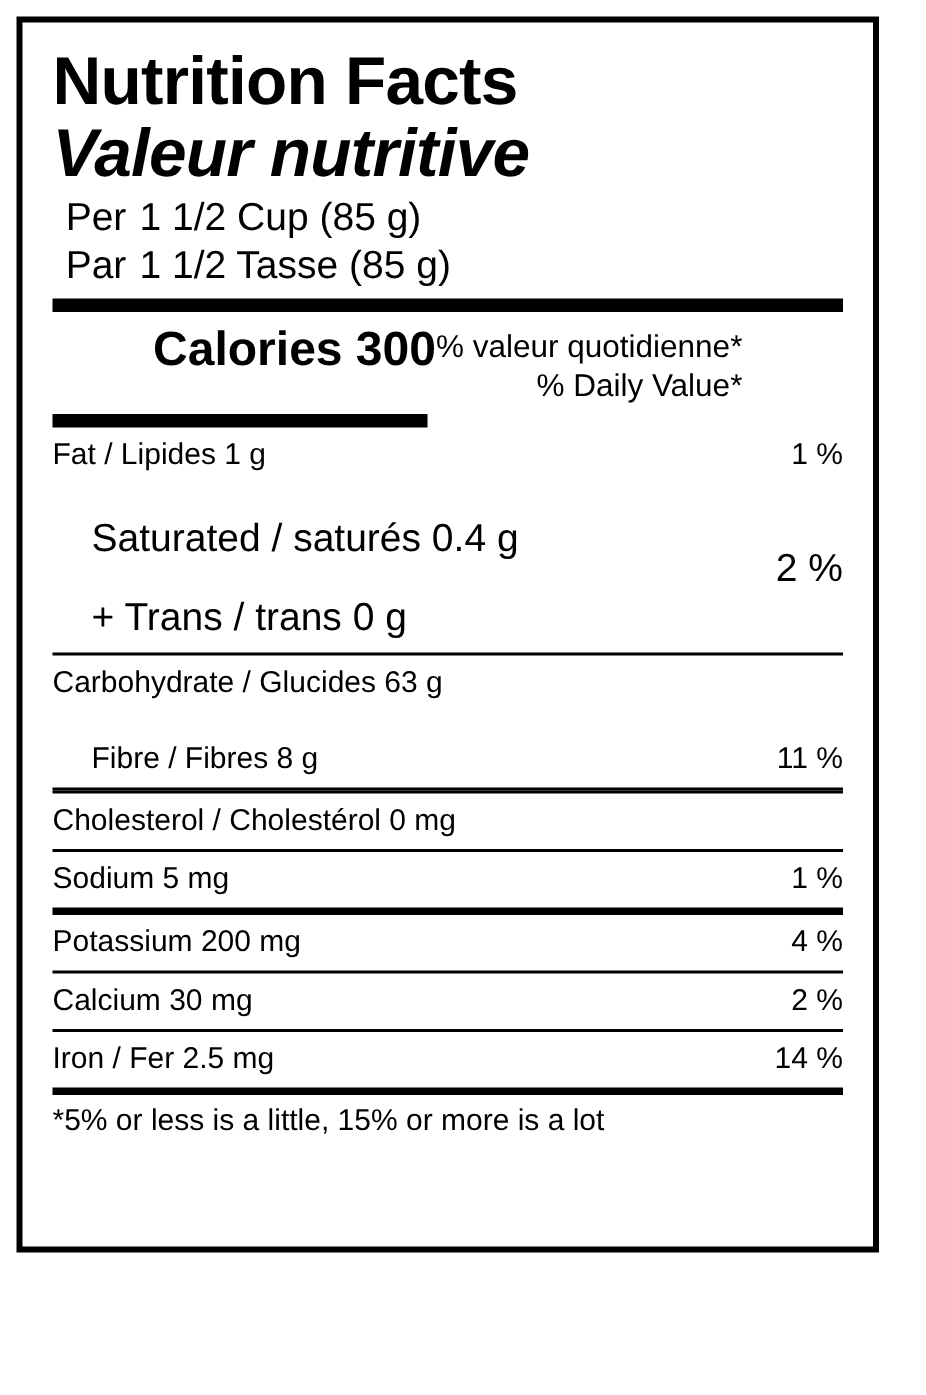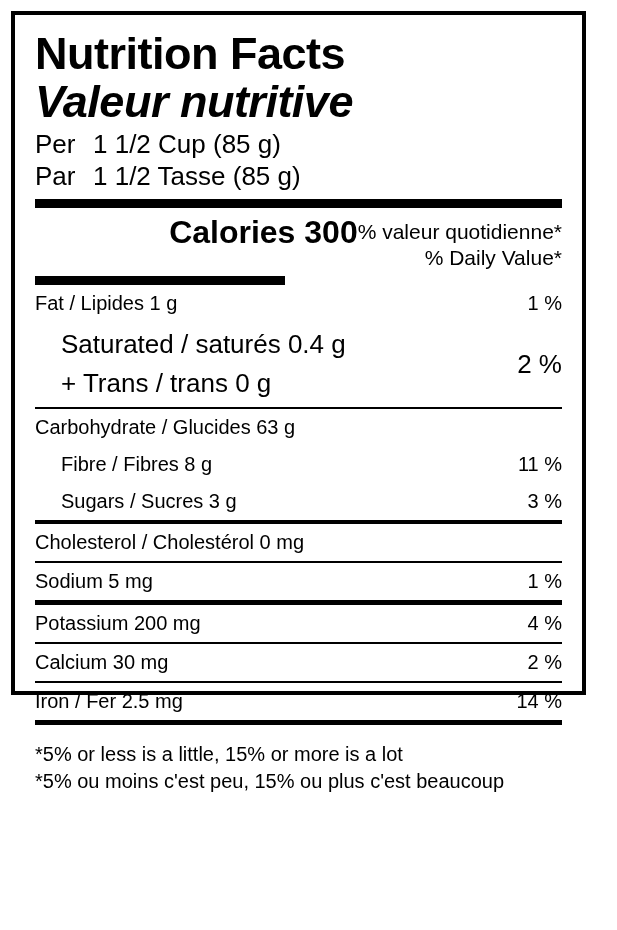--- a/index.html
+++ b/index.html
@@ -13,21 +13,21 @@
     font-family: "Liberation Sans", sans-serif;
     color: #000000;
     -webkit-font-smoothing: antialiased;
   }
 
   .panel {
     position: absolute;
     left: 11px;
     top: 11px;
     width: 575px;
-    height: 684px;
+    height: 824px;
     border: 4px solid #000;
     box-sizing: border-box;
     background: #fff;
     padding: 10px 20px 0 20px;
   }
 
   .title-en {
     font-size: 45px;
     font-weight: bold;
     letter-spacing: -0.5px;
@@ -43,20 +43,21 @@
     font-style: italic;
   }
 
   .serving {
     font-size: 26px;
     line-height: 1.22;
     margin-top: 4px;
   }
   .serving-row {
     display: flex;
+    text-align: center;
   }
   .serving-lbl {
     width: 58px;
     flex: 0 0 58px;
   }
 
   .rule-thick {
     border-top: 9px solid #000;
     margin: 6px 0 0 0;
   }
@@ -64,21 +65,21 @@
     border-top: 5px solid #000;
     margin: 0;
   }
   .rule-thin {
     border-top: 2px solid #000;
     margin: 0;
   }
 
   .cal-block {
     display: flex;
-    justify-content: flex-end;
+    justify-content: center;
     align-items: flex-start;
     padding: 5px 0 3px 0;
   }
   .calories {
     font-size: 32px;
     font-weight: bold;
     line-height: 1.2;
     white-space: nowrap;
   }
   .dv-head {
@@ -101,20 +102,21 @@
     font-size: 20px;
     line-height: 1.5;
     padding: 3px 0 4px 0;
   }
   .row .val {
     white-space: nowrap;
     padding-left: 10px;
   }
   .indent {
     padding-left: 26px;
+    margin-top: 14px;
   }
   .sub-group {
     padding: 3px 0 4px 0;
   }
   .sub-group .inner {
     display: flex;
     justify-content: space-between;
     align-items: center;
   }
   .sub-group .lines {
@@ -122,21 +124,21 @@
     line-height: 1.5;
   }
   .sub-group .val {
     font-size: 26px;
     white-space: nowrap;
   }
 
   .footnote {
     font-size: 20px;
     line-height: 1.35;
-    padding-top: 16px;
+    padding-top: 4px;
   }
 </style>
 </head>
 <body>
 
 <div class="panel">
 
   <div class="title-en">Nutrition Facts</div>
   <div class="title-fr">Valeur nutritive</div>
 
@@ -183,24 +185,20 @@
   <div class="row">
     <span>Carbohydrate / Glucides 63 g</span>
     <span class="val"></span>
   </div>
 
   <div class="row">
     <span class="indent">Fibre / Fibres 8 g</span>
     <span class="val">11 %</span>
   </div>
 
-  <div class="row">
-    <span class="indent">Sugars / Sucres 3 g</span>
-    <span class="val">3 %</span>
-  </div>
 
   <div class="rule-thin"></div>
 
 
   <div class="rule-thin"></div>
 
   <div class="row">
     <span>Cholesterol / Cholestérol 0 mg</span>
     <span class="val"></span>
   </div>
@@ -230,16 +228,15 @@
 
   <div class="row">
     <span>Iron / Fer 2.5 mg</span>
     <span class="val">14 %</span>
   </div>
 
   <div class="rule-med"></div>
 
   <div class="footnote">
     <div>*5% or less is a little, 15% or more is a lot</div>
-    <div>*5% ou moins c'est peu, 15% ou plus c'est beaucoup</div>
   </div>
 
 </div>
 
 </body></html>

